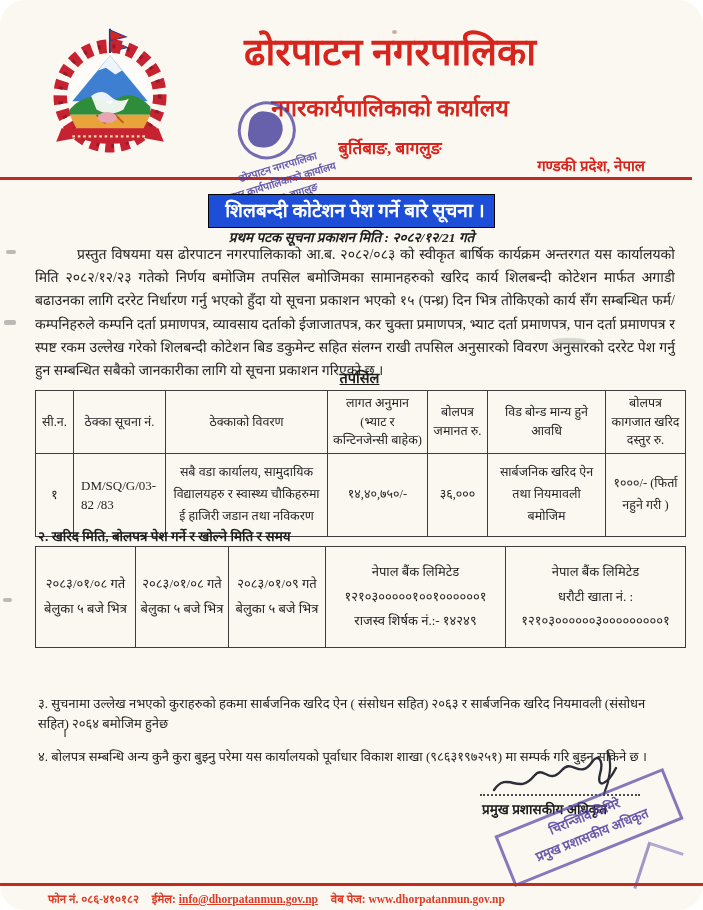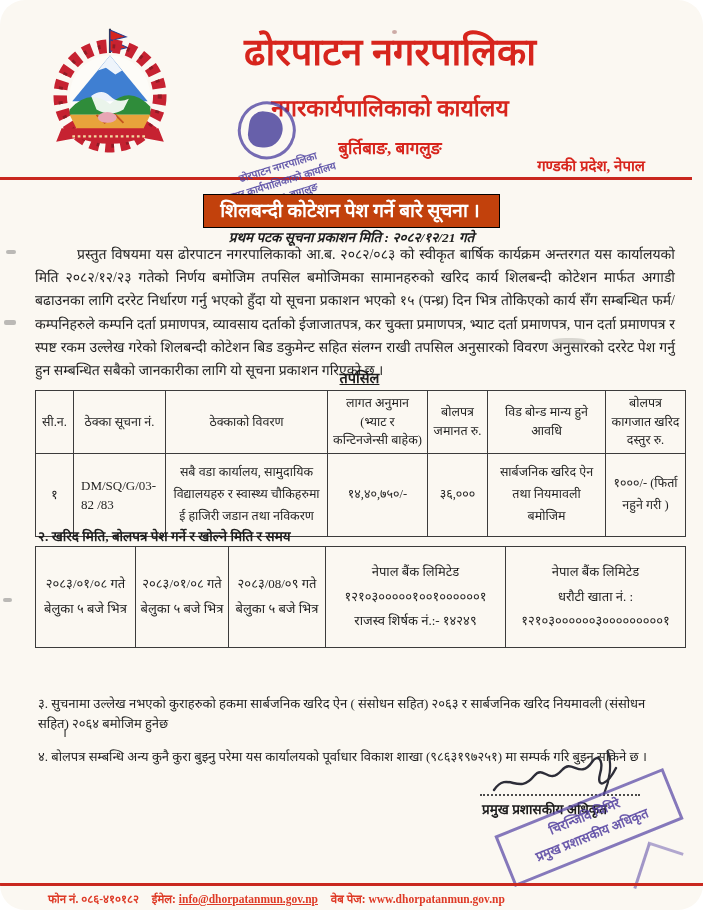--- a/index.html
+++ b/index.html
@@ -38,22 +38,22 @@
     position:absolute;left:8px;top:7px;width:34px;height:36px;border-radius:46% 54% 60% 40%;
     background:rgba(62,52,150,.78);transform:rotate(24deg);
   }
   .hstamp .sline{font-size:10.5px;line-height:1.45;white-space:nowrap;}
 
   
   .notice-box{
     position:absolute;top:194px;left:0;right:0;text-align:center;
   }
   .notice-box span{
-    display:inline-block;background:#c2410c;color:#ffffff;
-    font-size:19px;font-weight:bold;padding:2px 19px 4px 16px;
+    display:inline-block;background:#1d4ed8;color:#ffffff;
+    font-size:19px;font-weight:bold;padding:2px 9px 4px 16px;
     border:1px solid #000;
   }
   .date-line{
     position:absolute;top:228px;left:0;right:0;text-align:center;
     font-size:13.5px;font-weight:bold;font-style:italic;color:#1d1d1d;
   }
 
   
   .body-para{
     position:absolute;top:243px;left:35px;right:28px;
@@ -222,21 +222,21 @@
     <tr>
       <td>
         <div class="cl">२०८३/०१/०८ गते</div>
         <div class="cl">बेलुका ५ बजे भित्र</div>
       </td>
       <td>
         <div class="cl">२०८३/०१/०८ गते</div>
         <div class="cl">बेलुका ५ बजे भित्र</div>
       </td>
       <td>
-        <div class="cl">२०८३/08/०९ गते</div>
+        <div class="cl">२०८३/०१/०९ गते</div>
         <div class="cl">बेलुका ५ बजे भित्र</div>
       </td>
       <td>
         <div class="cl">नेपाल बैंक लिमिटेड</div>
         <div class="cl">१२१०३०००००१००१००००००१</div>
         <div class="cl">राजस्व शिर्षक नं.:- १४२४९</div>
       </td>
       <td>
         <div class="cl">नेपाल बैंक लिमिटेड</div>
         <div class="cl">धरौटी खाता नं. :</div>

